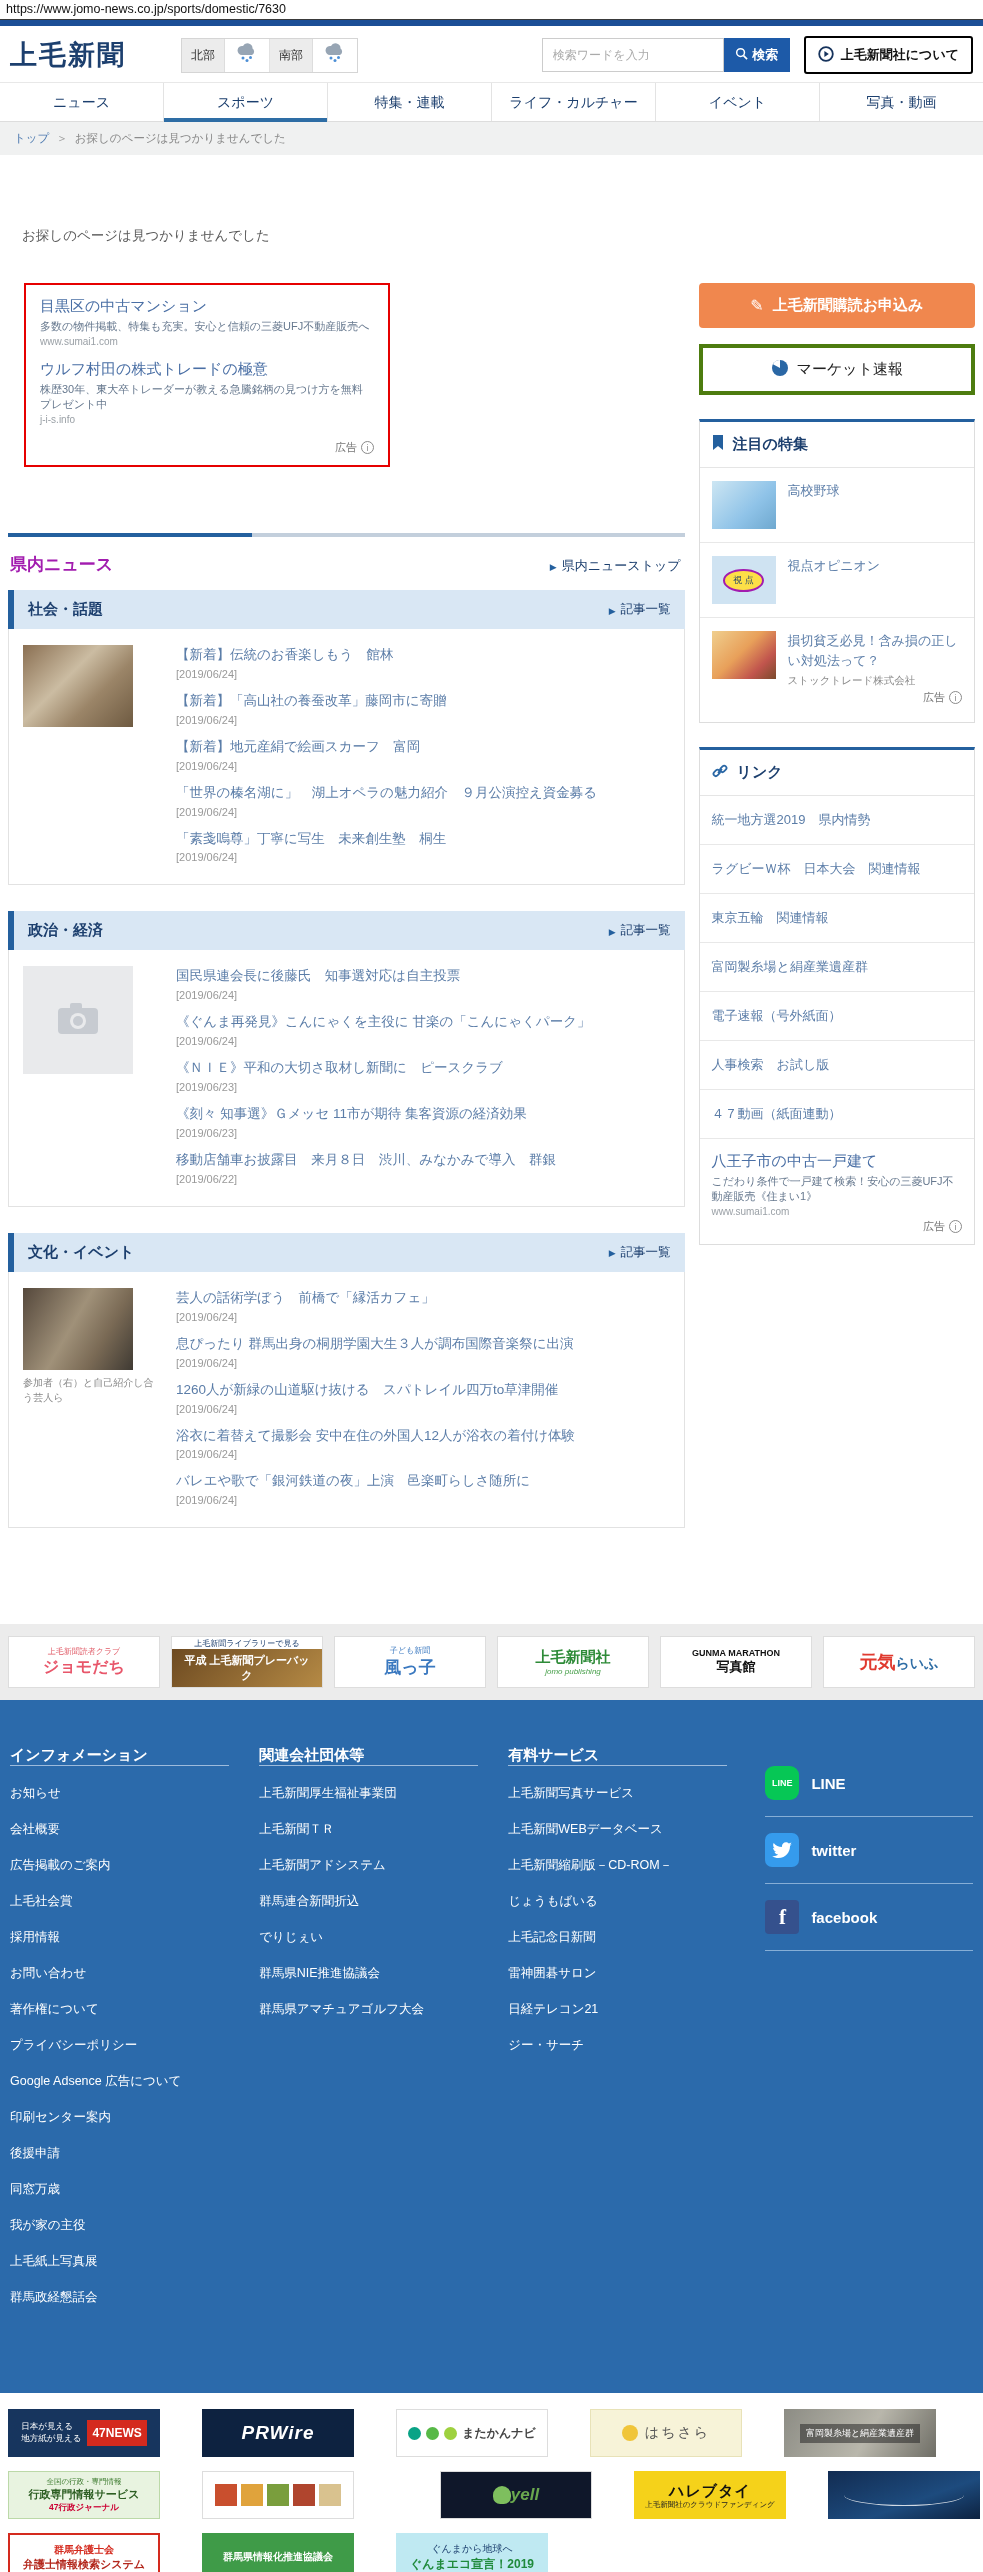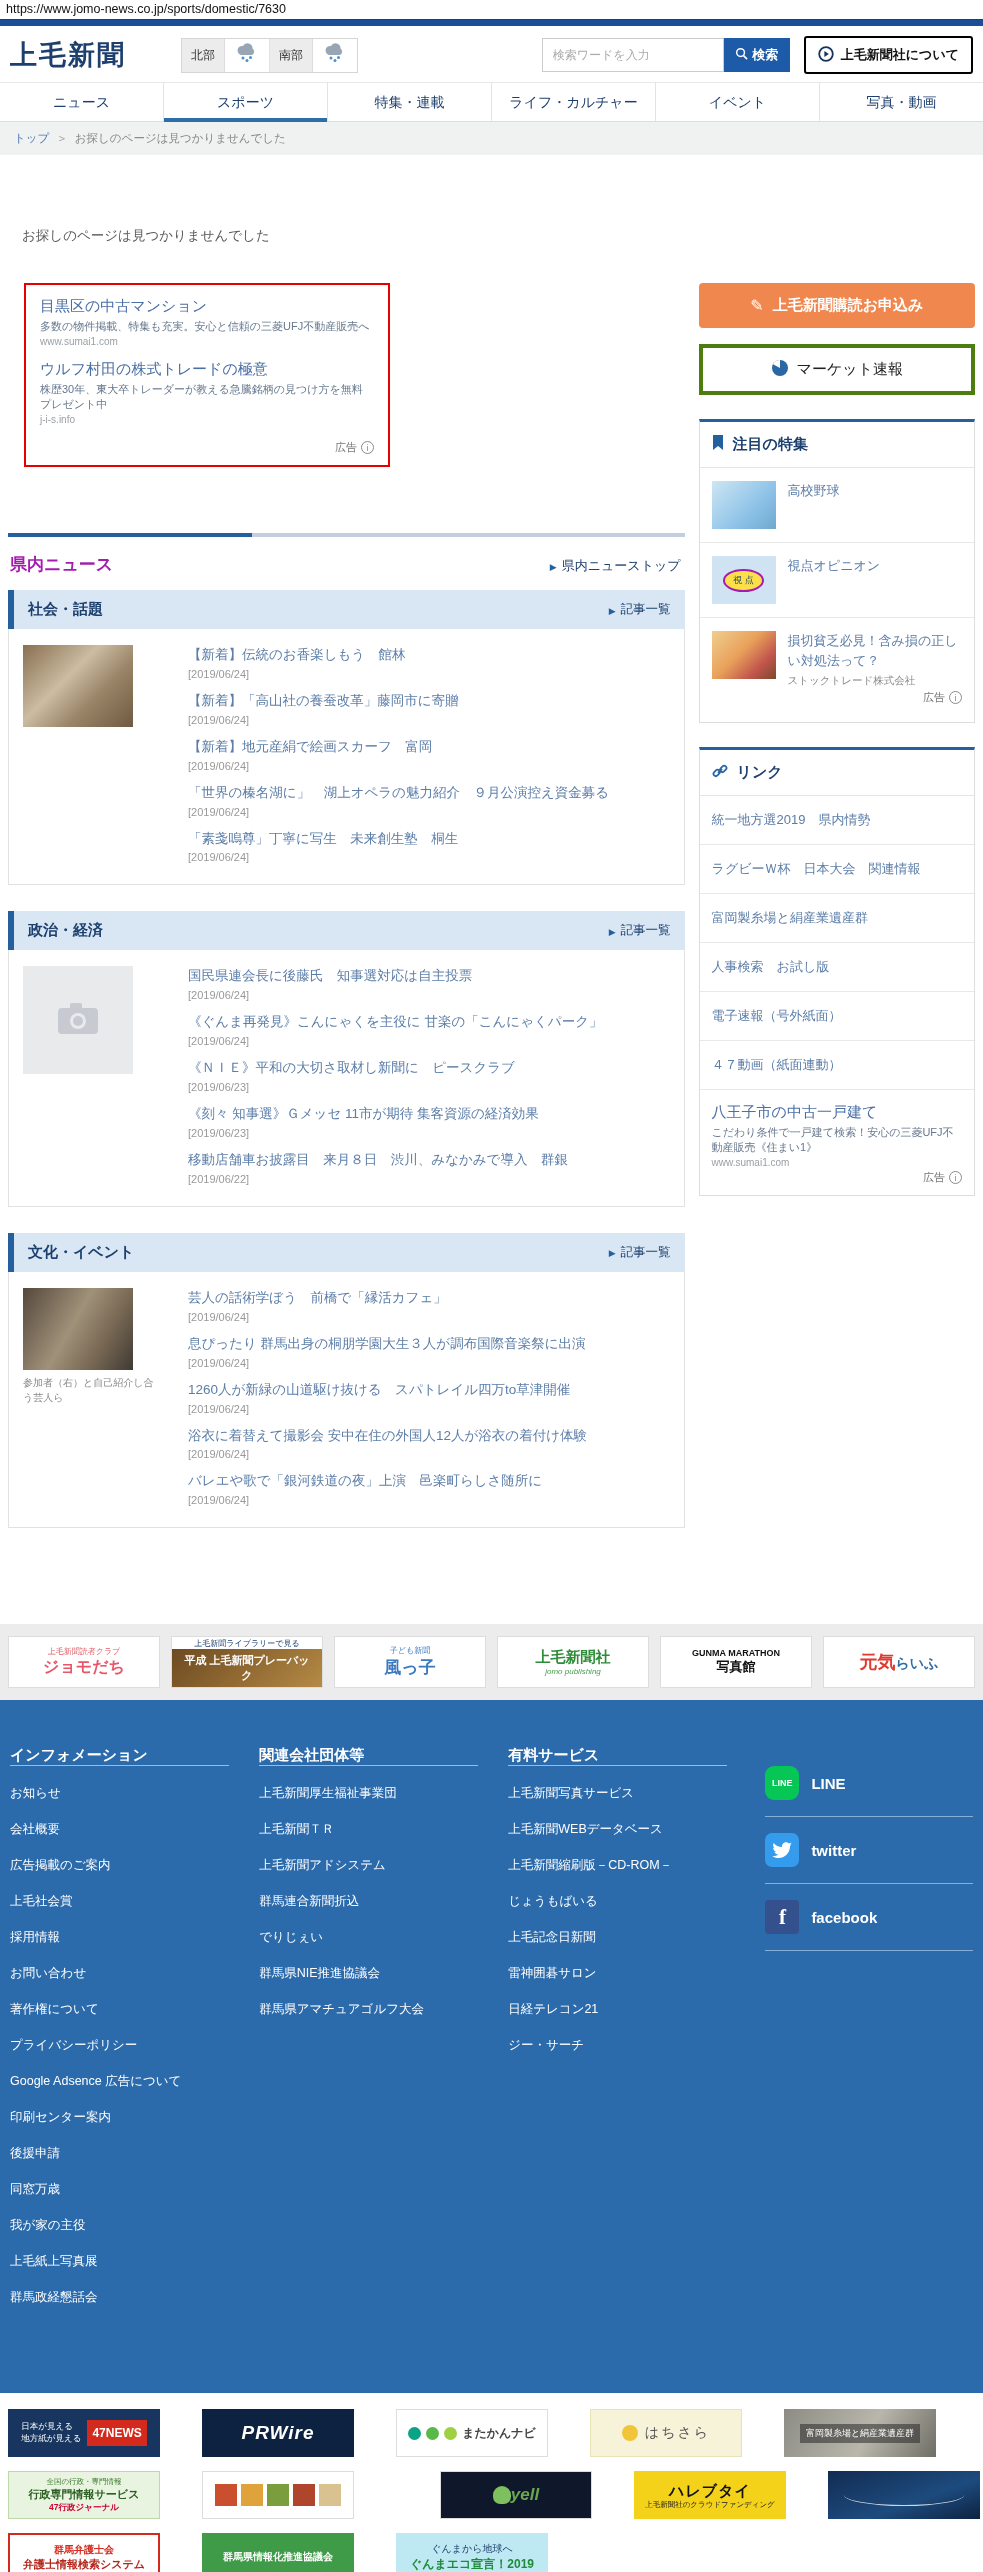--- a/index.html
+++ b/index.html
@@ -57,21 +57,21 @@
   .kennai-head { display:flex; align-items:baseline; padding:16px 4px 14px 2px; }
   .kennai-title { font-size:17px; font-weight:bold; color:#a21caf; }
   .kennai-link { margin-left:auto; font-size:13px; color:#1c3f6e; display:flex; align-items:center; gap:5px; }
   .arr::before { content:"▶"; font-size:9px; color:#24609e; }
 
   .section { margin-bottom:26px; }
   .sec-head { background:#d9e7f4; border-left:6px solid #24609e; display:flex; align-items:center; padding:10px 14px; }
   .sec-title { font-size:15px; font-weight:bold; color:#1c3f6e; }
   .sec-link { margin-left:auto; font-size:12.5px; color:#1c3f6e; display:flex; align-items:center; gap:5px; }
   .sec-body { border:1px solid #e2e2e2; border-top:none; padding:16px 14px 10px; overflow:auto; background:#fff; }
-  .thumbwrap { float:left; width:133px; margin-right:32px; }
+  .thumbwrap { float:left; width:133px; margin-right:20px; }
   .thumb { width:110px; height:82px; }
   .thumb.soc { background:linear-gradient(135deg,#8a6f52 0%,#cbbca2 40%,#9b8568 65%,#6e5a41 100%); }
   .thumb.cul { background:linear-gradient(120deg,#55483c 0%,#a09179 45%,#7a6a55 70%,#3f3a33 100%); }
   .thumb.ph { height:108px; background:#e9eaec; display:flex; align-items:center; justify-content:center; }
   .capt { font-size:10px; color:#888; line-height:1.5; margin-top:5px; }
   .articles { list-style:none; overflow:hidden; }
   .art { margin-bottom:11px; }
   .a-title { font-size:13.5px; color:#5b7da8; line-height:1.4; }
   .a-date { display:block; font-size:11px; color:#999; margin-top:3px; }
 
@@ -386,27 +386,30 @@
         <span>リンク</span>
       </div>
       <ul class="linklist">
         <li>
             <a>統一地方選2019　県内情勢</a>
           </li>
         <li>
             <a>ラグビーＷ杯　日本大会　関連情報</a>
           </li>
         <li>
+            <a>東京五輪　関連情報</a>
+          </li>
+        <li>
             <a>富岡製糸場と絹産業遺産群</a>
           </li>
         <li>
+            <a>電子速報（号外紙面）</a>
+          </li>
+        <li>
             <a>人事検索　お試し版</a>
-          </li>
-        <li>
-            <a>電子速報（号外紙面）</a>
           </li>
         <li>
             <a>４７動画（紙面連動）</a>
           </li>
       </ul>
       <div class="side-ad">
         <a class="ad-title">八王子市の中古一戸建て</a>
         <span class="ad-desc">こだわり条件で一戸建て検索！安心の三菱UFJ不動産販売《住まい1》</span>
         <span class="ad-url">www.sumai1.com</span>
         <div class="adtag">

